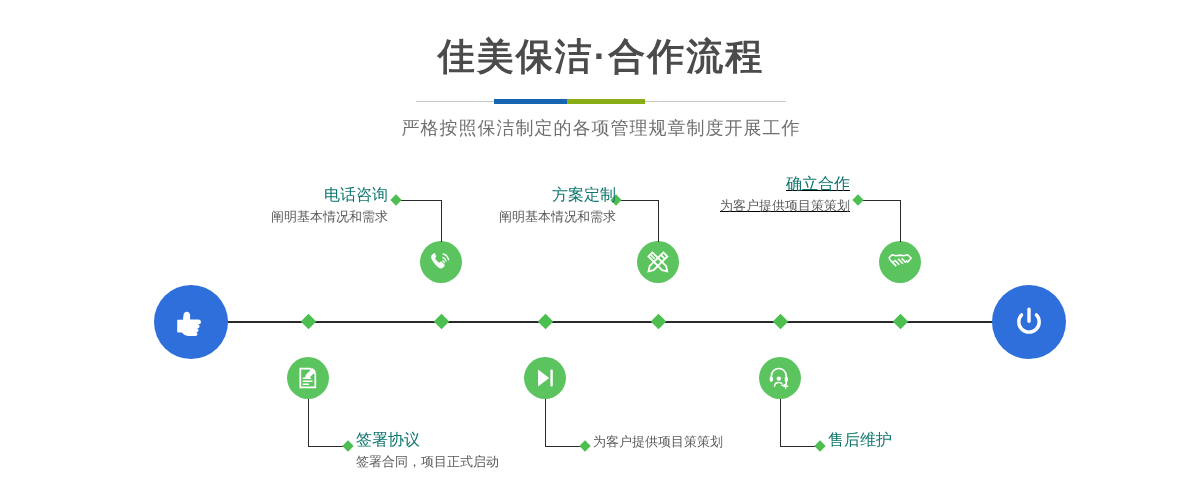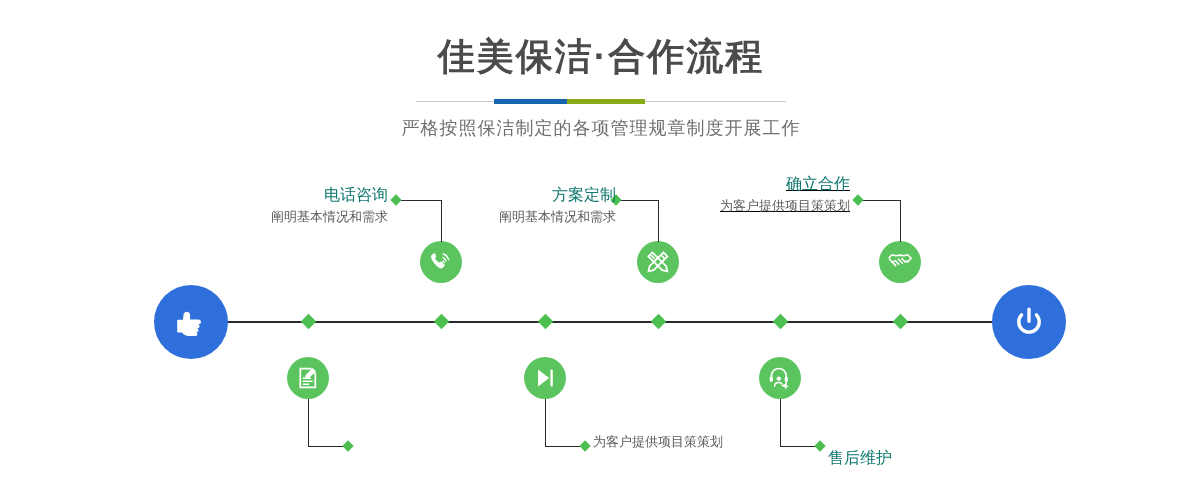--- a/index.html
+++ b/index.html
@@ -217,20 +217,24 @@
         <line x1="8.2" y1="13.2" x2="15.5" y2="13.2" stroke="#ffffff" stroke-width="1.5" stroke-linecap="round"></line>
         <line x1="8.2" y1="16.3" x2="17.0" y2="16.3" stroke="#ffffff" stroke-width="1.5" stroke-linecap="round"></line>
         <line x1="8.2" y1="19.2" x2="13.5" y2="19.2" stroke="#ffffff" stroke-width="1.5" stroke-linecap="round"></line>
         <path fill="#ffffff" d="M17.6 3.0l3.3 3.3-7.0 7.0-4.2 0.9 0.9-4.2z"></path>
       </svg>
     </span>
   </div>
   <div class="connector v" style="left:308px; top:399px; height:47px;"></div>
   <div class="connector h" style="left:308px; top:446px; width:40px;"></div>
   <div class="tip-diamond" style="left:344px; top:442px;"></div>
+  <div class="lbl bot" style="left:356px; top:430px; width:260px;">
+    <div class="t">签署协议</div>
+    <div class="d">签署合同，项目正式启动</div>
+  </div>
 
   <div class="node" style="left:637px; top:241px;">
     <span>
       <svg width="26" height="26" viewBox="0 0 26 26">
         <path fill="none" stroke="#ffffff" stroke-width="1.8" d="M18.4 3.4l4.0 4.0L8.6 21.2l-5.1 1.1 1.1-5.1z"></path>
         <line x1="15.9" y1="5.9" x2="19.9" y2="9.9" stroke="#ffffff" stroke-width="1.6"></line>
         <path fill="none" stroke="#ffffff" stroke-width="1.8" d="M7.4 3.4l-4.0 4.0L17.2 21.2l5.1 1.1-1.1-5.1z"></path>
         <line x1="6.1" y1="6.1" x2="9.7" y2="9.7" stroke="#ffffff" stroke-width="1.5"></line>
       </svg>
     </span>
@@ -285,17 +289,17 @@
         <circle cx="11.8" cy="13.6" r="2.2" fill="#ffffff"></circle>
         <path fill="none" stroke="#ffffff" stroke-width="1.4" stroke-linecap="round" d="M7.6 21.2c0-2.4 1.9-3.7 4.2-3.7 1.2 0 2.3 0.35 3.1 1.0"></path>
         <line x1="18.6" y1="19.2" x2="18.6" y2="23.2" stroke="#ffffff" stroke-width="1.5" stroke-linecap="round"></line>
         <line x1="16.6" y1="21.2" x2="20.6" y2="21.2" stroke="#ffffff" stroke-width="1.5" stroke-linecap="round"></line>
       </svg>
     </span>
   </div>
   <div class="connector v" style="left:780px; top:399px; height:47px;"></div>
   <div class="connector h" style="left:780px; top:446px; width:40px;"></div>
   <div class="tip-diamond" style="left:816px; top:442px;"></div>
-  <div class="lbl bot" style="left:828px; top:430px; width:280px;margin-top:18px;">
+  <div class="lbl bot" style="left:828px; top:430px; width:280px;">
     <div class="t">售后维护</div>
   </div>
 
 </div>
 
 </body></html>

